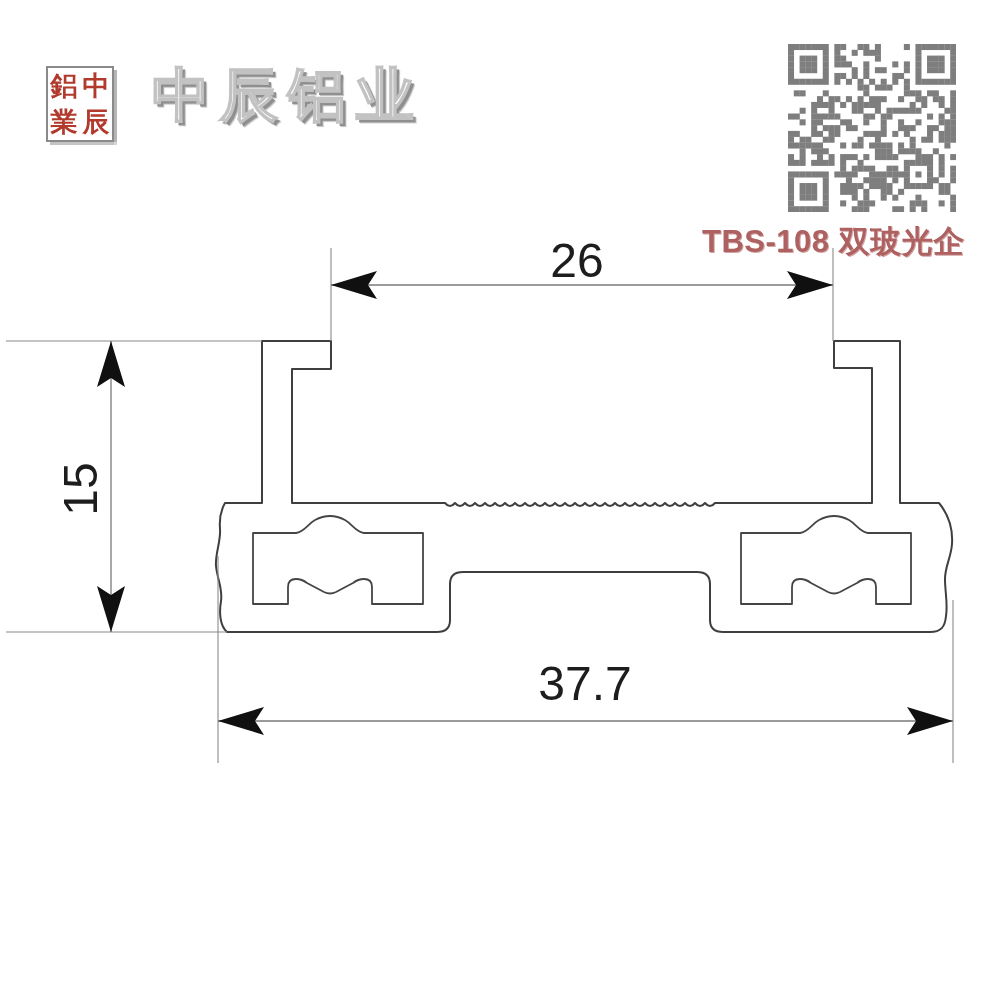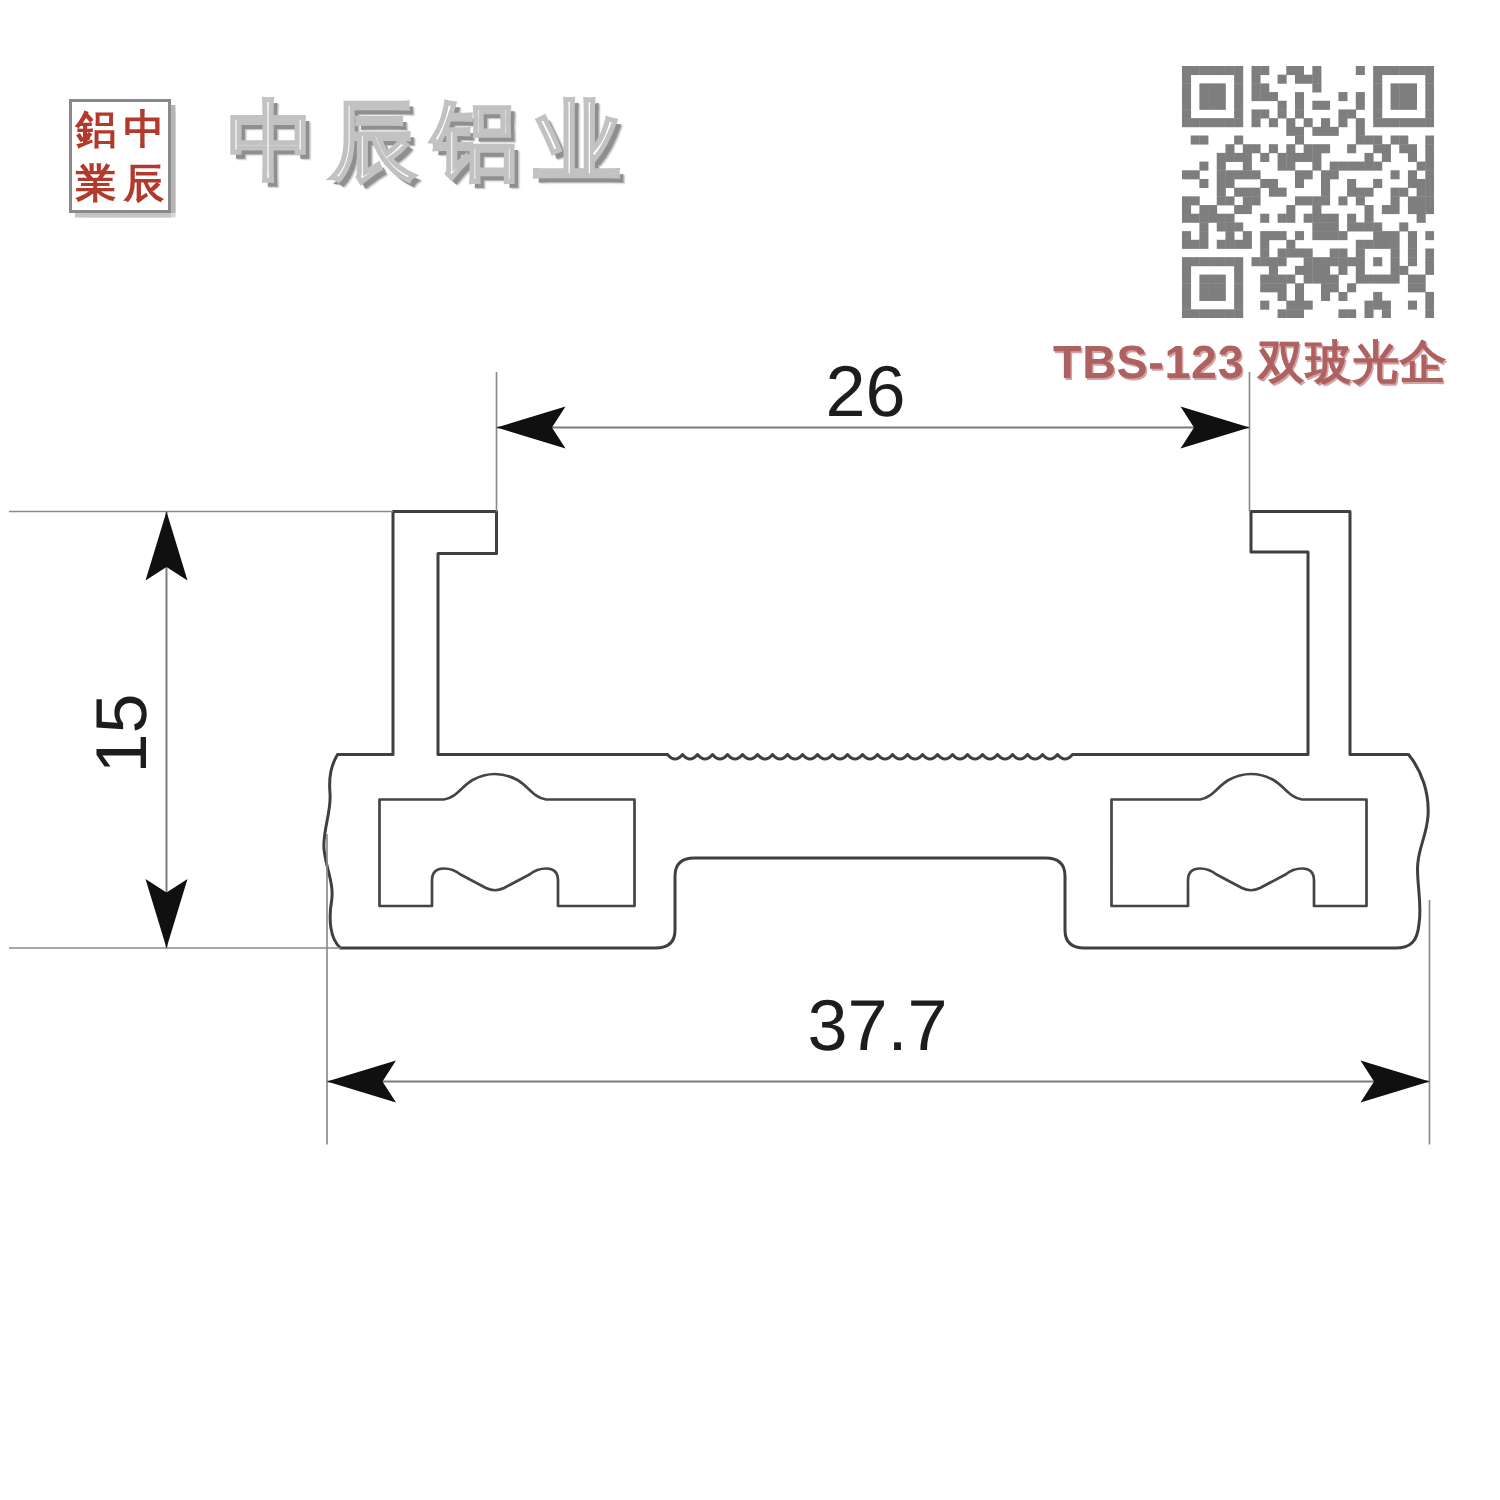--- a/index.html
+++ b/index.html
@@ -464,21 +464,21 @@
       <rect x="63.72" y="162.21" width="6.04" height="6.04" fill="#7e7e7e"></rect>
       <rect x="69.52" y="162.21" width="6.04" height="6.04" fill="#7e7e7e"></rect>
       <rect x="75.31" y="162.21" width="6.04" height="6.04" fill="#7e7e7e"></rect>
       <rect x="104.28" y="162.21" width="6.04" height="6.04" fill="#7e7e7e"></rect>
       <rect x="110.07" y="162.21" width="6.04" height="6.04" fill="#7e7e7e"></rect>
       <rect x="121.66" y="162.21" width="6.04" height="6.04" fill="#7e7e7e"></rect>
       <rect x="133.24" y="162.21" width="6.04" height="6.04" fill="#7e7e7e"></rect>
       <rect x="162.21" y="162.21" width="6.04" height="6.04" fill="#7e7e7e"></rect>
     </svg>
 
-  <div class="product-code">TBS-123 双玻光企</div>
+  <div class="product-code">TBS-108 双玻光企</div>
 
   <svg class="drawing" width="1000" height="1000" viewBox="0 0 1000 1000">
 
     <path class="outline" d="
       M225,503 L262,503 L262,341 L331,341 L331,369 L292,369 L292,503 L445,503
       q5 6 10 0 5 6 10 0 5 6 10 0 5 6 10 0 5 6 10 0 5 6 10 0 5 6 10 0 5 6 10 0 5 6 10 0
        5 6 10 0 5 6 10 0 5 6 10 0 5 6 10 0 5 6 10 0 5 6 10 0 5 6 10 0 5 6 10 0 5 6 10 0
        5 6 10 0 5 6 10 0 5 6 10 0 5 6 10 0 5 6 10 0 5 6 10 0 5 6 10 0 5 6 10 0 5 6 10 0
       L872,503 L872,368 L834,368 L834,341 L900,341 L900,503 L939,503
       C948,514 953,529 952,544 C951,558 945,566 945,579 C945,592 948,604 946,616

